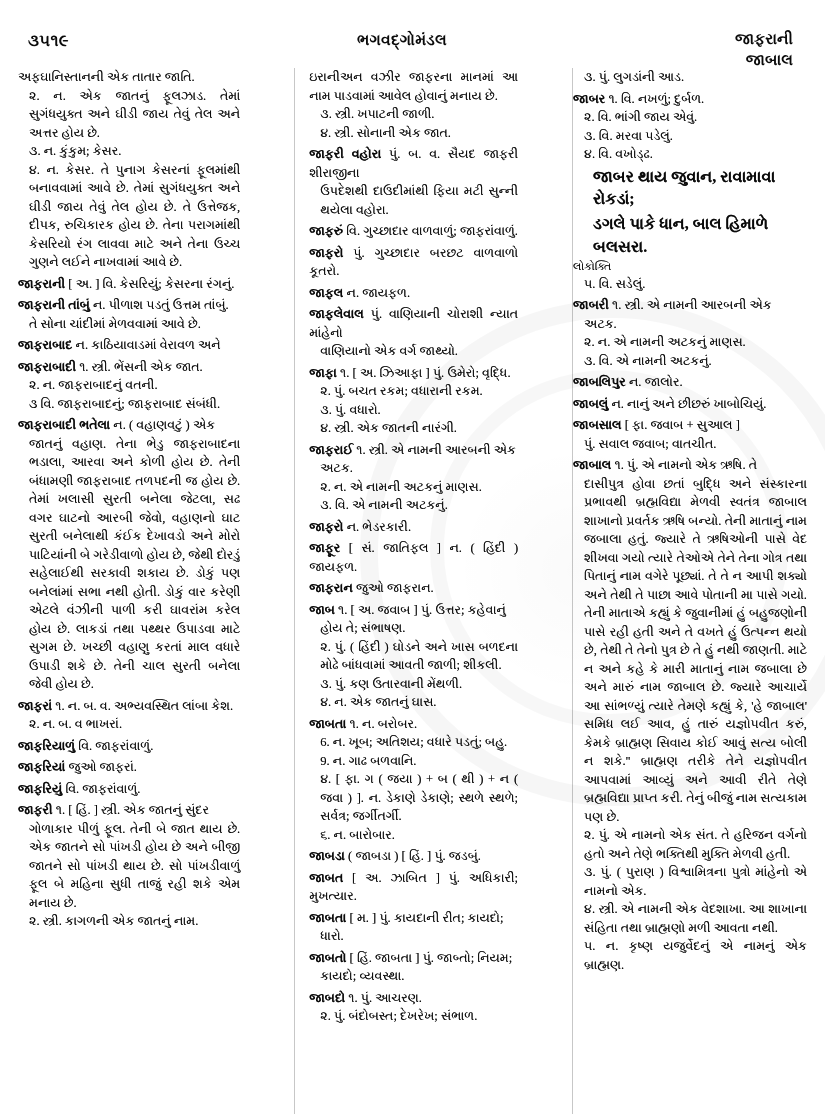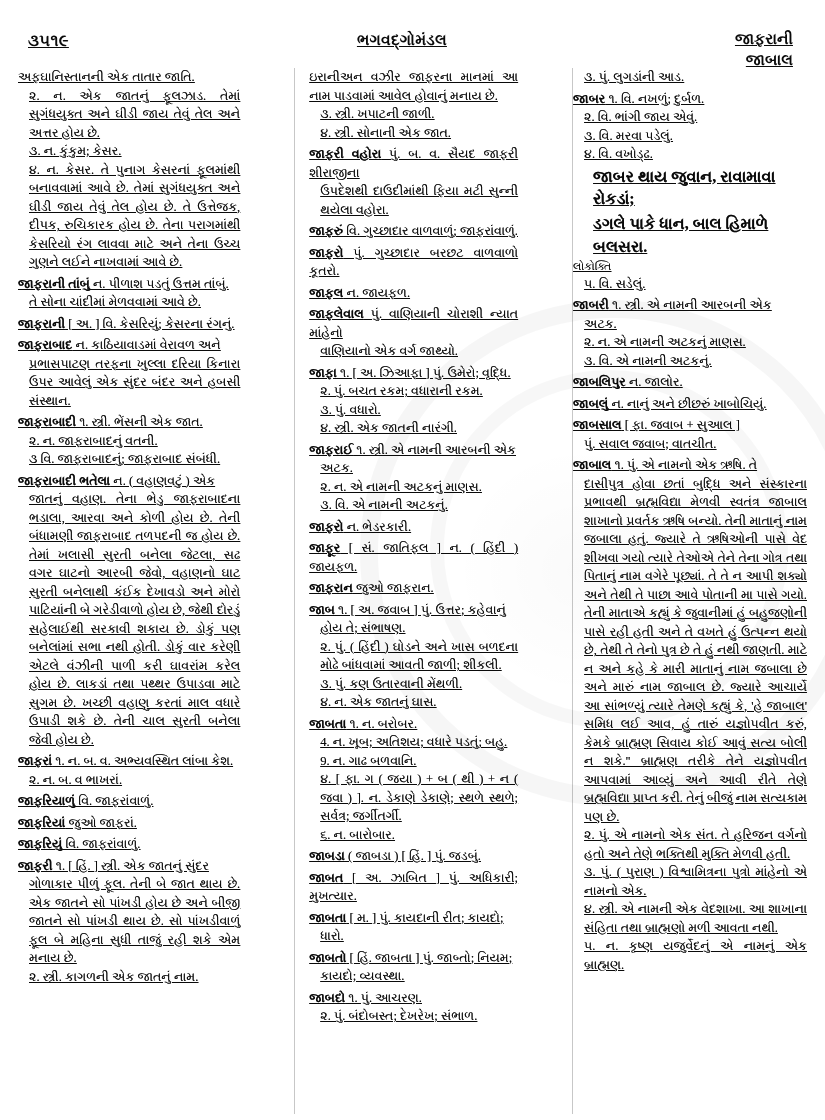--- a/index.html
+++ b/index.html
@@ -9,21 +9,20 @@
     font-family:"Liberation Serif","DejaVu Serif",serif;
     color:#0a0a0a;
     overflow:hidden;
     position:relative;
   }
   .page{
     position:absolute;inset:0;
     width:825px;height:952px;
     box-sizing:border-box;
     padding:22px 18px 10px 18px;
-    text-decoration:underline;
   }
   
   .watermark{
     position:absolute;
     left:360px;top:300px;
     width:470px;height:470px;
     border-radius:50%;
     border:18px solid rgba(0,0,0,0.035);
     pointer-events:none;
     z-index:0;
@@ -143,29 +142,28 @@
 
   <div class="columns">
     <div class="col col-1">
         <div class="entry">
           <p class="lead">અફઘાનિસ્તાનની એક તાતાર જાતિ.</p>
           <p class="sense">૨. ન. એક જાતનું ફૂલઝાડ. તેમાં સુગંધયુક્ત અને ઘીડી જાય તેવું તેલ અને અત્તર હોય છે.</p>
           <p class="sense">૩. ન. કુંકુમ; કેસર.</p>
           <p class="sense">૪. ન. કેસર. તે પુનાગ કેસરનાં ફૂલમાંથી બનાવવામાં આવે છે. તેમાં સુગંધયુક્ત અને ઘીડી જાય તેવું તેલ હોય છે. તે ઉત્તેજક, દીપક, રુચિકારક હોય છે. તેના પરાગમાંથી કેસરિયો રંગ લાવવા માટે અને તેના ઉચ્ચ ગુણને લઈને નાખવામાં આવે છે.</p>
         </div>
         <div class="entry gap">
+          <p class="lead"><span class="hw">જાફરાની</span><span> [ અ. ] વિ. કેસરિયું; કેસરના રંગનું.</span></p>
+        </div>
+        <div class="entry gap">
           <p class="lead"><span class="hw">જાફરાની તાંબું</span><span> ન. પીળાશ પડતું ઉત્તમ તાંબું.</span></p>
           <p class="cont">તે સોના ચાંદીમાં મેળવવામાં આવે છે.</p>
         </div>
         <div class="entry gap">
-          <p class="lead"><span class="hw">જાફરાની</span><span> [ અ. ] વિ. કેસરિયું; કેસરના રંગનું.</span></p>
-        </div>
-        <div class="entry gap">
           <p class="lead"><span class="hw">જાફરાબાદ</span><span> ન. કાઠિયાવાડમાં વેરાવળ અને</span></p>
-          <p class="cont">પ્રભાસપાટણ તરફના ખુલ્લા દરિયા કિનારા ઉપર આવેલું એક સુંદર બંદર અને હબસી સંસ્થાન.</p>
         </div>
         <div class="entry gap">
           <p class="lead"><span class="hw">જાફરાબાદી</span><span> ૧. સ્ત્રી. ભેંસની એક જાત.</span></p>
           <p class="sense">૨. ન. જાફરાબાદનું વતની.</p>
           <p class="sense">૩ વિ. જાફરાબાદનું; જાફરાબાદ સંબંધી.</p>
         </div>
         <div class="entry gap">
           <p class="lead"><span class="hw">જાફરાબાદી ભતેલા</span><span> ન. ( વહાણવટું ) એક</span></p>
           <p class="cont">જાતનું વહાણ. તેના ભેડુ જાફરાબાદના ભડાલા, આરવા અને કોળી હોય છે. તેની બંધામણી જાફરાબાદ તળપદની જ હોય છે. તેમાં ખલાસી સુરતી બનેલા જેટલા, સઢ વગર ઘાટનો આરબી જેવો, વહાણનો ઘાટ સુરતી બનેલાથી કંઈક દેખાવડો અને મોરો પાટિયાંની બે ગરેડીવાળો હોય છે, જેથી દોરડું સહેલાઈથી સરકાવી શકાય છે. ડોકું પણ બનેલાંમાં સભા નથી હોતી. ડોકું વાર કરેણી એટલે વંઝીની પાળી કરી ઘાવરાંમ કરેલ હોય છે. લાકડાં તથા પથ્થર ઉપાડવા માટે સુગમ છે. ખચ્છી વહાણુ કરતાં માલ વધારે ઉપાડી શકે છે. તેની ચાલ સુરતી બનેલા જેવી હોય છે.</p>
         </div>
@@ -234,21 +232,21 @@
         </div>
         <div class="entry gap">
           <p class="lead"><span class="hw">જાબ</span><span> ૧. [ અ. જવાબ ] પું. ઉત્તર; કહેવાનું</span></p>
           <p class="cont">હોય તે; સંભાષણ.</p>
           <p class="sense">૨. પું. ( હિંદી ) ઘોડને અને ખાસ બળદના મોઢે બાંધવામાં આવતી જાળી; શીકલી.</p>
           <p class="sense">૩. પું. કણ ઉતારવાની મેંથળી.</p>
           <p class="sense">૪. ન. એક જાતનું ઘાસ.</p>
         </div>
         <div class="entry gap">
           <p class="lead"><span class="hw">જાબતા</span><span> ૧. ન. બરોબર.</span></p>
-          <p class="sense">4. ન. ખૂબ; અતિશય; વધારે પડતું; બહુ.</p>
+          <p class="sense">6. ન. ખૂબ; અતિશય; વધારે પડતું; બહુ.</p>
           <p class="sense">9. ન. ગાઢ બળવાનિ.</p>
           <p class="sense">૪. [ ફા. ગ ( જયા ) + બ ( થી ) + ન ( જવા ) ]. ન. ડેકાણે ડેકાણે; સ્થળે સ્થળે; સર્વત્ર; જર્ગીતર્ગી.</p>
           <p class="sense">૬. ન. બારોબાર.</p>
         </div>
         <div class="entry gap">
           <p class="lead"><span class="hw">જાબડા</span><span> ( જાબડા ) [ હિં. ] પું. જડબું.</span></p>
         </div>
         <div class="entry gap">
           <p class="lead"><span class="hw">જાબત</span><span> [ અ. ઝાબિત ] પું. અધિકારી; મુખત્યાર.</span></p>
         </div>

